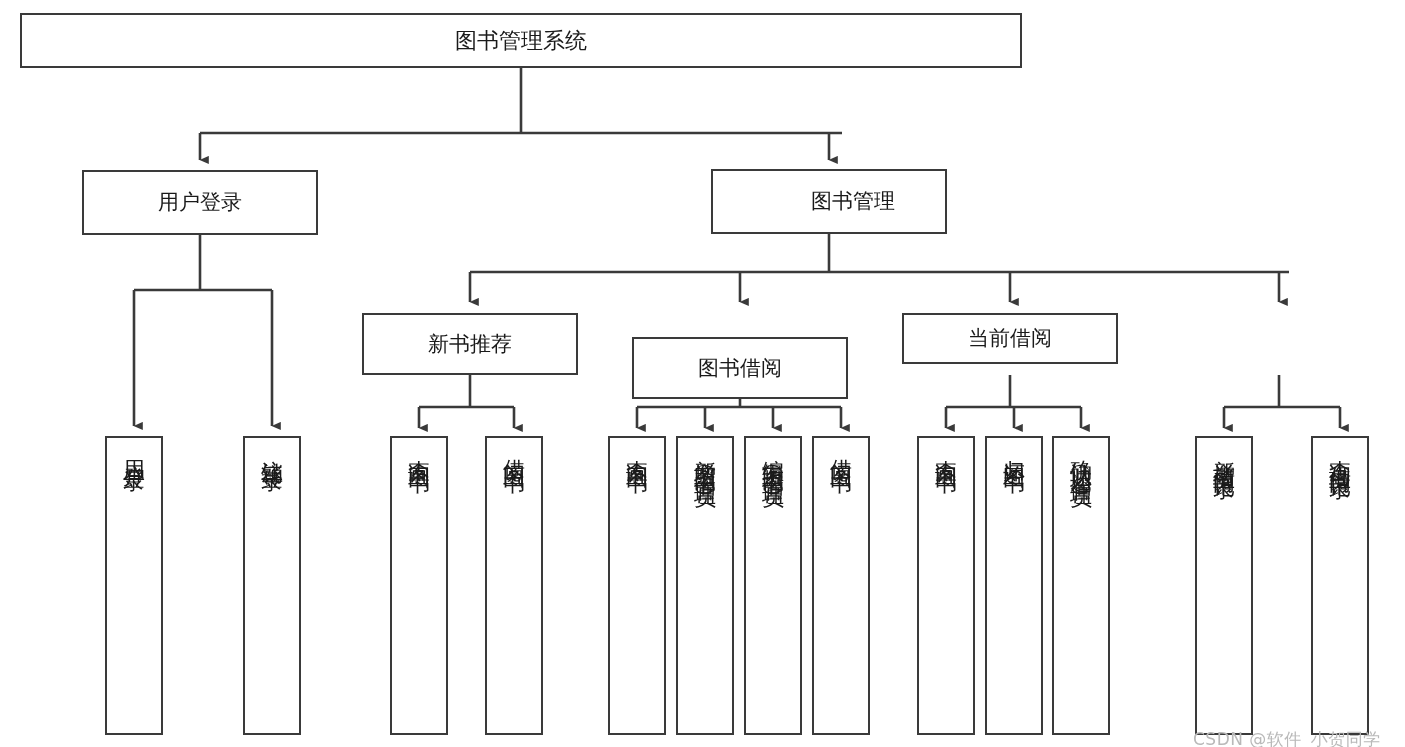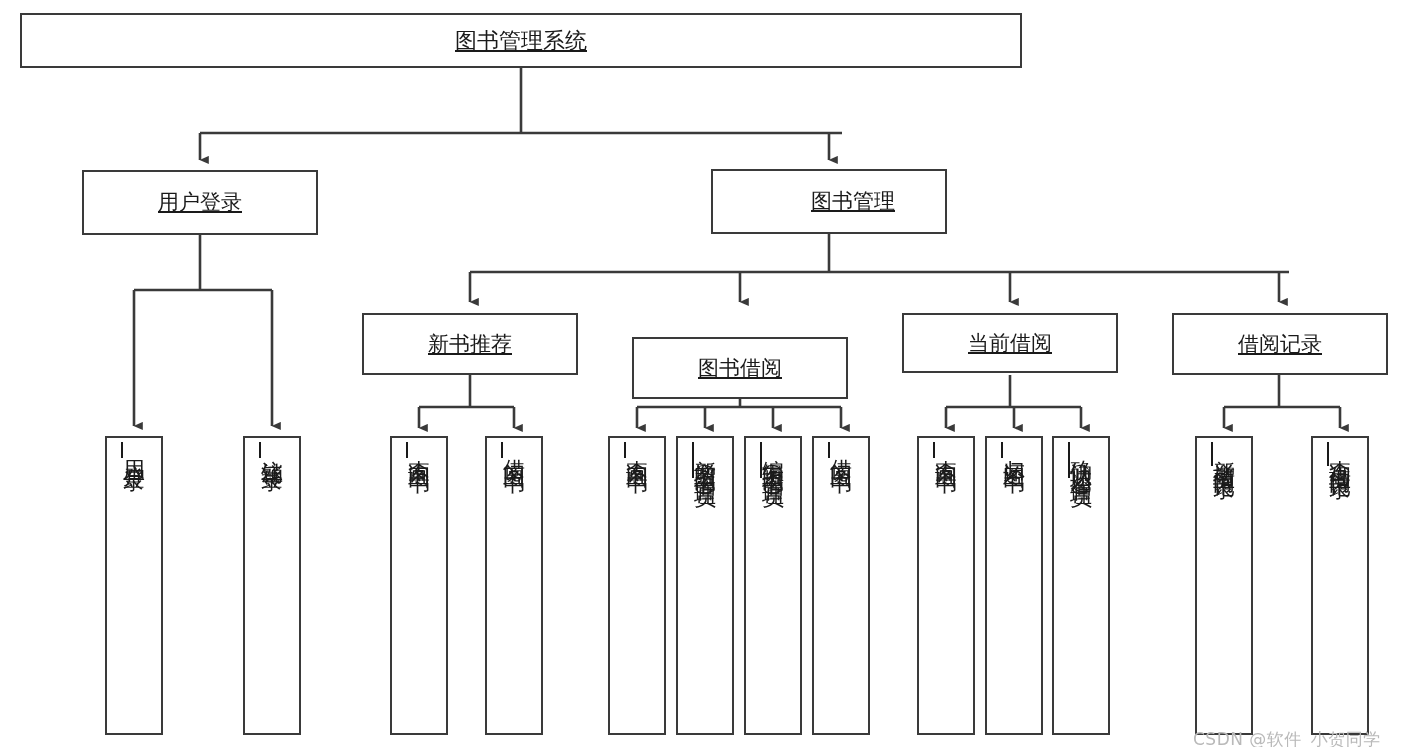--- a/index.html
+++ b/index.html
@@ -34,21 +34,20 @@
     align-items: center;
     justify-content: center;
     color: #1a1a1a;
     z-index: 2;
   }
   .node .lbl {
     display: block;
     text-align: center;
     line-height: 1.18;
     white-space: nowrap;
-    text-decoration: underline;
   }
   .root .lbl {
     font-size: 22px;
   }
   .mid .lbl {
     font-size: 21px;
   }
   
   .leaf {
     align-items: flex-start;
@@ -143,27 +142,24 @@
   </div>
 
   <div class="node mid" style="left:362px; top:313px; width:216px; height:62px;">
     <span class="lbl">新书推荐</span>
   </div>
 
   <div class="node mid" style="left:632px; top:313px; width:216px; height:62px;margin-top:24px;">
     <span class="lbl">图书借阅</span>
   </div>
 
-  <div class="node mid" style="left:902px; top:313px; width:216px; height:60px;">
+  <div class="node mid" style="left:902px; top:313px; width:216px; height:51px;">
     <span class="lbl">当前借阅</span>
   </div>
 
-  <div class="node mid" style="left:1172px; top:313px; width:216px; height:62px;">
-    <span class="lbl">借阅记录</span>
-  </div>
 
   <div class="node leaf" style="left:105px; top:436px; width:58px; height:299px;">
     <span class="lbl">用户登录</span>
   </div>
 
   <div class="node leaf" style="left:243px; top:436px; width:58px; height:299px;">
     <span class="lbl">注销登录</span>
   </div>
 
   <div class="node leaf" style="left:390px; top:436px; width:58px; height:299px;">

